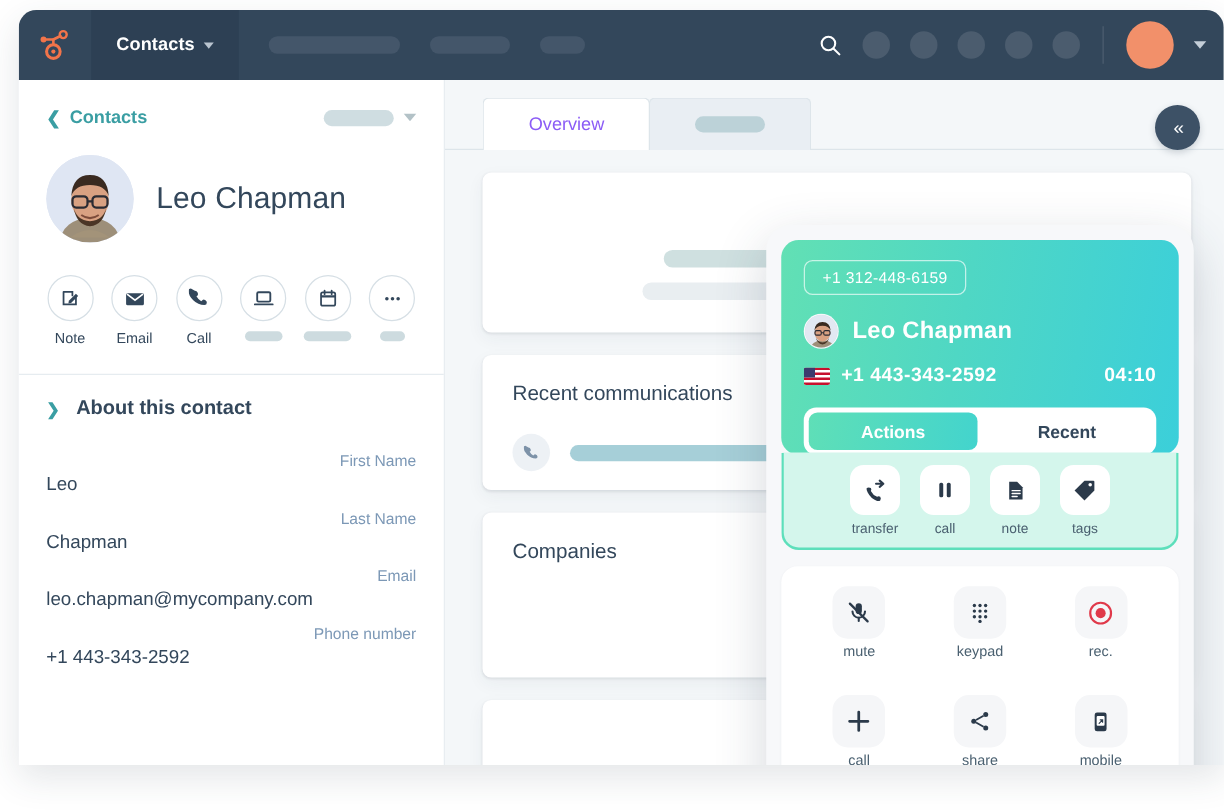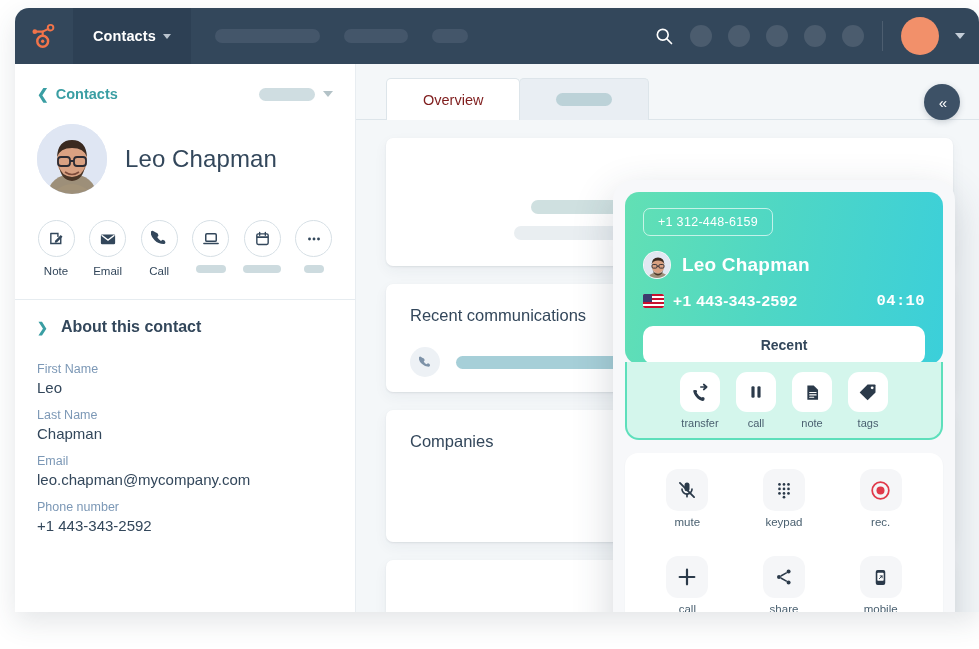--- a/index.html
+++ b/index.html
@@ -122,34 +122,34 @@
   .divider { height: 1px; background: #e6ecf0; margin: 22px 0 0 0; }
 
   .about-head {
     display: flex; align-items: center; gap: 13px;
     padding: 18px 22px 0 22px;
   }
   .chev-d { color: #3a9ea3; font-size: 13px; font-weight: 700; }
   .about-title { font-size: 16px; font-weight: 700; color: #33475b; }
 
   .fields { padding: 14px 22px 0 22px; }
-  .f-label { font-size: 12.5px; color: #7c98b6; margin-top: 12px; }
+  .f-label { font-size: 12.5px; color: #7c98b6; margin-top: 12px; text-align: right; }
   .f-value { font-size: 15px; color: #33475b; margin-top: 3px; }
 
   
   .midcol { position: absolute; left: 341px; top: 0; right: 0; height: 548px; }
   .tabs {
     display: flex; padding: 14px 0 0 30px;
     border-bottom: 1px solid #dde5ea;
     height: 56px; align-items: flex-end;
   }
   .tab {
     height: 42px; padding: 0 36px;
     display: flex; align-items: center; justify-content: center;
-    font-size: 14.5px; color: #7f1d1d;
+    font-size: 14.5px; color: #8b5cf6;
     border: 1px solid #dde5ea; border-bottom: none;
     border-radius: 5px 5px 0 0;
     background: #ffffff; margin-right: -1px;
     position: relative; top: 1px;
   }
   .tab.inactive { background: #e9eef3; }
   .tab-skel { width: 56px; height: 13px; border-radius: 7px; background: #bcd2d8; }
 
   .cards { padding: 18px 26px 0 30px; }
   .card {
@@ -214,21 +214,21 @@
   .w-person { display: flex; align-items: center; gap: 11px; margin-top: 15px; }
   .w-avatar {
     width: 28px; height: 28px; border-radius: 50%;
     overflow: hidden; background: #cfd9e6; flex: none;
     border: 1.5px solid rgba(255,255,255,.8);
   }
   .w-name { color: #ffffff; font-size: 19px; font-weight: 700; letter-spacing: .2px; }
   .w-numrow { display: flex; align-items: center; margin-top: 13px; }
   .flag { width: 21px; height: 14px; border-radius: 2px; overflow: hidden; flex: none; margin-right: 9px; }
   .w-num { color: #ffffff; font-size: 15.5px; font-weight: 700; letter-spacing: .4px; }
-  .w-timer { margin-left: auto; color: #ffffff; font-size: 15.5px; font-weight: 700; letter-spacing: .4px; font-family: Liberation Mono, monospace; }
+  .w-timer { margin-left: auto; color: #ffffff; font-size: 15.5px; font-weight: 700; letter-spacing: .4px; }
 
   .seg {
     margin-top: 16px;
     background: #ffffff; border-radius: 10px;
     padding: 4px; display: flex; gap: 4px;
   }
   .seg-btn {
     flex: 1; height: 30px; border-radius: 7px;
     display: flex; align-items: center; justify-content: center;
     font-size: 14px; font-weight: 700; color: #33475b;
@@ -495,20 +495,23 @@
               <rect y="8" width="21" height="2" fill="#c8102e"></rect>
               <rect y="12" width="21" height="2" fill="#c8102e"></rect>
               <rect width="9" height="8" fill="#3c3b6e"></rect>
             </svg>
           </div>
           <div class="w-num">+1 443-343-2592</div>
           <div class="w-timer">04:10</div>
         </div>
 
         <div class="seg">
+          <div class="seg-btn on">
+            <span>Actions</span>
+          </div>
           <div class="seg-btn">
             <span>Recent</span>
           </div>
         </div>
       </div>
 
       <div class="act-strip">
         <div class="act">
           <div class="act-sq">
             <svg width="20" height="20" viewBox="0 0 24 24">

